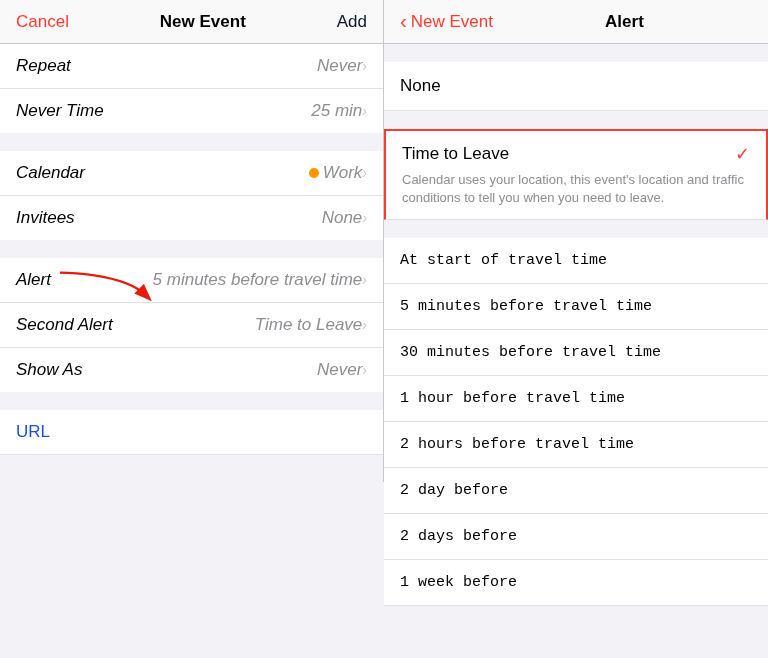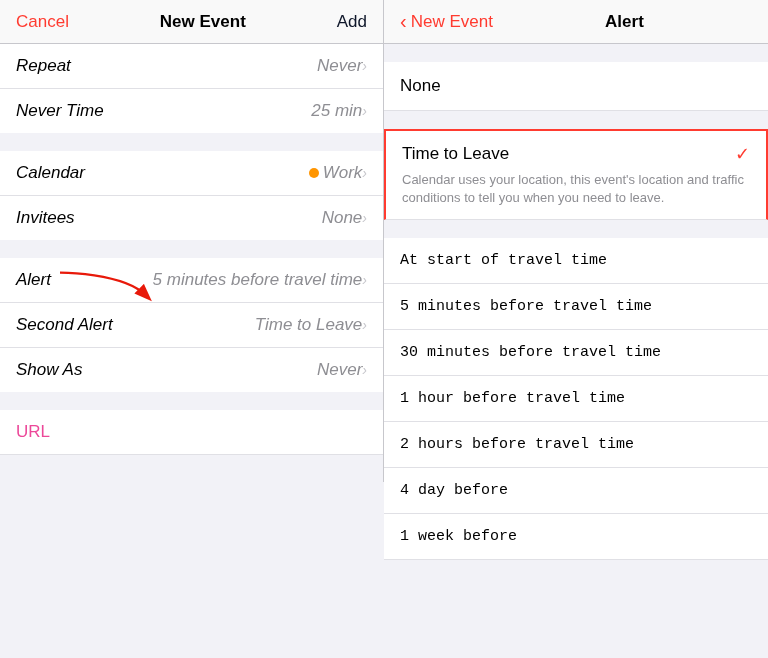--- a/index.html
+++ b/index.html
@@ -315,21 +315,21 @@
         <span>Never</span>
         <span class="chevron">›</span>
       </span>
     </div>
   </div>
 
   <div class="section-gap"></div>
 
   <div class="url-notes">
     <div class="url-item">
-      <span style="font-size:17px;color:#ec4899;margin-top:36px;">URL</span>
+      <span style="font-size:17px;color:#1d4ed8;margin-top:36px;">URL</span>
     </div>
   </div>
 </div>
 
 <div class="right-panel">
   <div class="right-nav-bar">
     <span class="back-arrow">‹</span>
     <span class="back-label">New Event</span>
     <span class="title">Alert</span>
   </div>
@@ -363,20 +363,23 @@
       <div class="right-item">
         <span class="item-text">30 minutes before travel time</span>
       </div>
       <div class="right-item">
         <span class="item-text">1 hour before travel time</span>
       </div>
       <div class="right-item">
         <span class="item-text">2 hours before travel time</span>
       </div>
       <div class="right-item">
-        <span class="item-text">4 day before</span>
+        <span class="item-text">2 day before</span>
+      </div>
+      <div class="right-item">
+        <span class="item-text">2 days before</span>
       </div>
       <div class="right-item">
         <span class="item-text">1 week before</span>
       </div>
     </div>
   </div>
 </div>
 
 </body></html>

